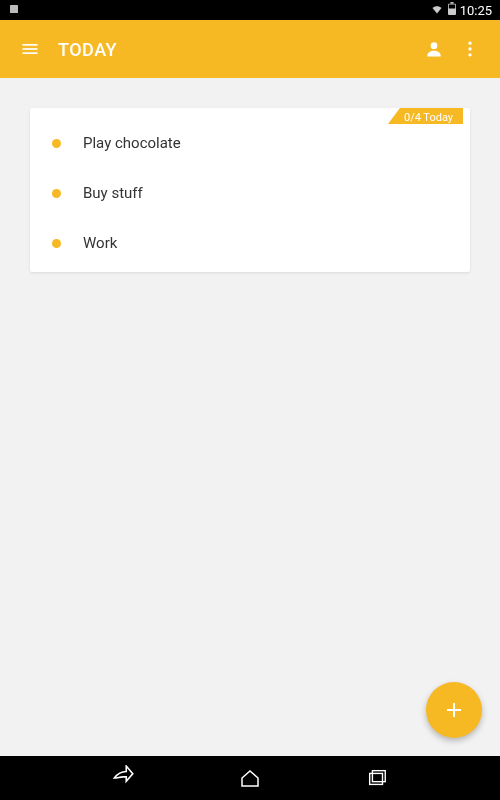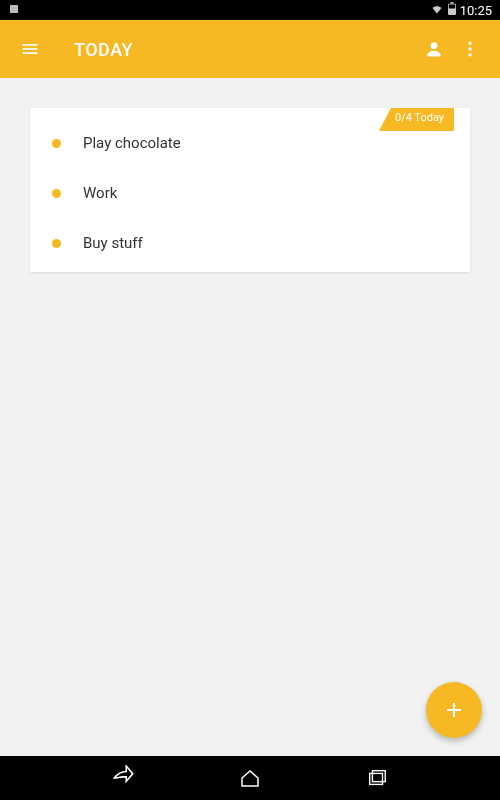--- a/index.html
+++ b/index.html
@@ -24,40 +24,40 @@
     .status-right { display: flex; align-items: center; gap: 4px; }
     .app-bar {
       height: 58px;
       background: #f6b924;
       display: flex;
       align-items: center;
       padding: 0 12px;
       color: #fff;
     }
     .menu-btn { display: flex; align-items: center; justify-content: center; width: 36px; height: 36px; cursor: pointer; }
-    .title { font-size: 18px; font-weight: 500; letter-spacing: 0.5px; margin-left: 26px; flex: 1; color:#fff; }
+    .title { font-size: 18px; font-weight: 500; letter-spacing: 0.5px; margin-left: 10px; flex: 1; color:#fff; }
     .action-btn { display: flex; align-items: center; justify-content: center; width: 36px; height: 36px; cursor: pointer; }
     .content {
       padding: 30px 30px 0;
     }
     .card {
       background: #fff;
       border-radius: 2px;
       box-shadow: 0 1px 3px rgba(0,0,0,0.1);
       position: relative;
       padding: 10px 0 4px;
     }
     .corner-badge {
       position: absolute;
       top: 0;
-      right: 16px;
+      right: 7px;
       background: #f6b924;
       color: #fff;
       font-size: 11px;
-      padding: 3px 10px 7px 16px;
+      padding: 3px 10px 0 16px;
       clip-path: polygon(12px 0, 100% 0, 100% 100%, 0 100%);
     }
     .task-row {
       display: flex;
       align-items: center;
       padding: 16px 22px;
       cursor: pointer;
     }
     .bullet {
       width: 9px;
@@ -159,25 +159,25 @@
 <div class="content">
   <div class="card">
     <div class="corner-badge">0/4 Today</div>
 
     <div class="task-row">
       <span class="bullet"></span>
       <span class="task-label">Play chocolate</span>
     </div>
     <div class="task-row">
       <span class="bullet"></span>
-      <span class="task-label">Work</span>
+      <span class="task-label">Buy stuff</span>
     </div>
     <div class="task-row">
       <span class="bullet"></span>
-      <span class="task-label">Buy stuff</span>
+      <span class="task-label">Work</span>
     </div>
   </div>
 </div>
 
 <div class="fab">
   <svg width="24" height="24" viewBox="0 0 24 24" fill="#fff">
       <rect x="11" y="5" width="2" height="14"></rect>
       <rect x="5" y="11" width="14" height="2"></rect>
     </svg>
 </div>

